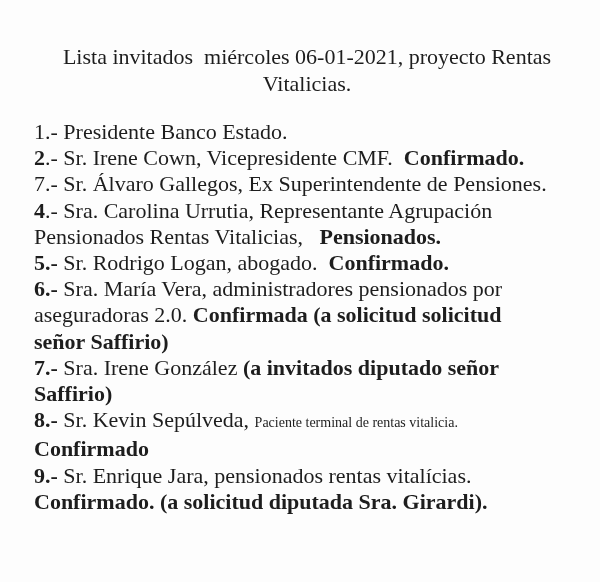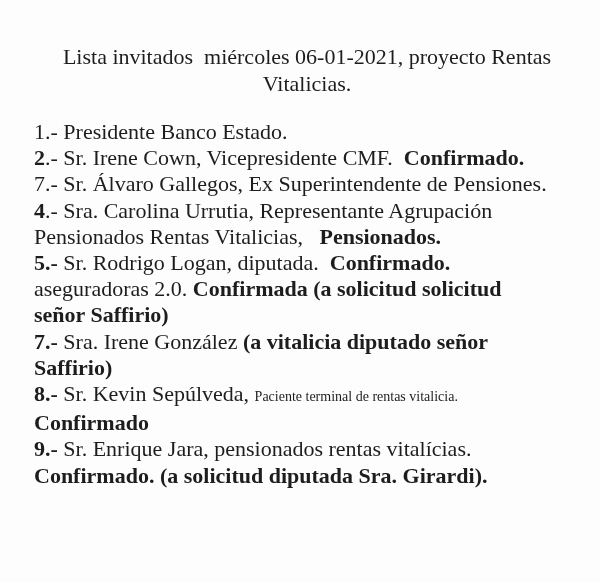--- a/index.html
+++ b/index.html
@@ -46,23 +46,24 @@
   <header class="title">
     <div class="tline">Lista invitados  miércoles 06-01-2021, proyecto Rentas</div>
     <div class="tline">Vitalicias.</div>
   </header>
   <section class="list">
       <div class="line"><span class="">1.- Presidente Banco Estado.</span></div>
       <div class="line"><span class="b ">2</span><span class="">.- Sr. Irene Cown, Vicepresidente CMF.  </span><span class="b ">Confirmado.</span></div>
       <div class="line"><span class="">7.- Sr. Álvaro Gallegos, Ex Superintendente de Pensiones.</span></div>
       <div class="line"><span class="b ">4</span><span class="">.- Sra. Carolina Urrutia, Representante Agrupación</span></div>
       <div class="line"><span class="">Pensionados Rentas Vitalicias,   </span><span class="b ">Pensionados.</span></div>
-      <div class="line"><span class="b ">5.-</span><span class=""> Sr. Rodrigo Logan, diputada.  </span><span class="b ">Confirmado.</span></div>
+      <div class="line"><span class="b ">5.-</span><span class=""> Sr. Rodrigo Logan, abogado.  </span><span class="b ">Confirmado.</span></div>
+      <div class="line"><span class="b ">6.-</span><span class=""> Sra. María Vera, administradores pensionados por</span></div>
       <div class="line"><span class="">aseguradoras 2.0. </span><span class="b ">Confirmada (a solicitud solicitud</span></div>
       <div class="line"><span class="b ">señor Saffirio)</span></div>
-      <div class="line"><span class="b ">7.-</span><span class=""> Sra. Irene González </span><span class="b ">(a vitalicia diputado señor</span></div>
+      <div class="line"><span class="b ">7.-</span><span class=""> Sra. Irene González </span><span class="b ">(a invitados diputado señor</span></div>
       <div class="line"><span class="b ">Saffirio)</span></div>
       <div class="line"><span class="b ">8.-</span><span class=""> Sr. Kevin Sepúlveda, </span><span class="s">Paciente terminal de rentas vitalicia.</span></div>
       <div class="line"><span class="b ">Confirmado</span></div>
       <div class="line"><span class="b ">9.-</span><span class=""> Sr. Enrique Jara, pensionados rentas vitalícias.</span></div>
       <div class="line"><span class="b ">Confirmado. (a solicitud diputada Sra. Girardi).</span></div>
     </section>
 </main>
 
 </body></html>

